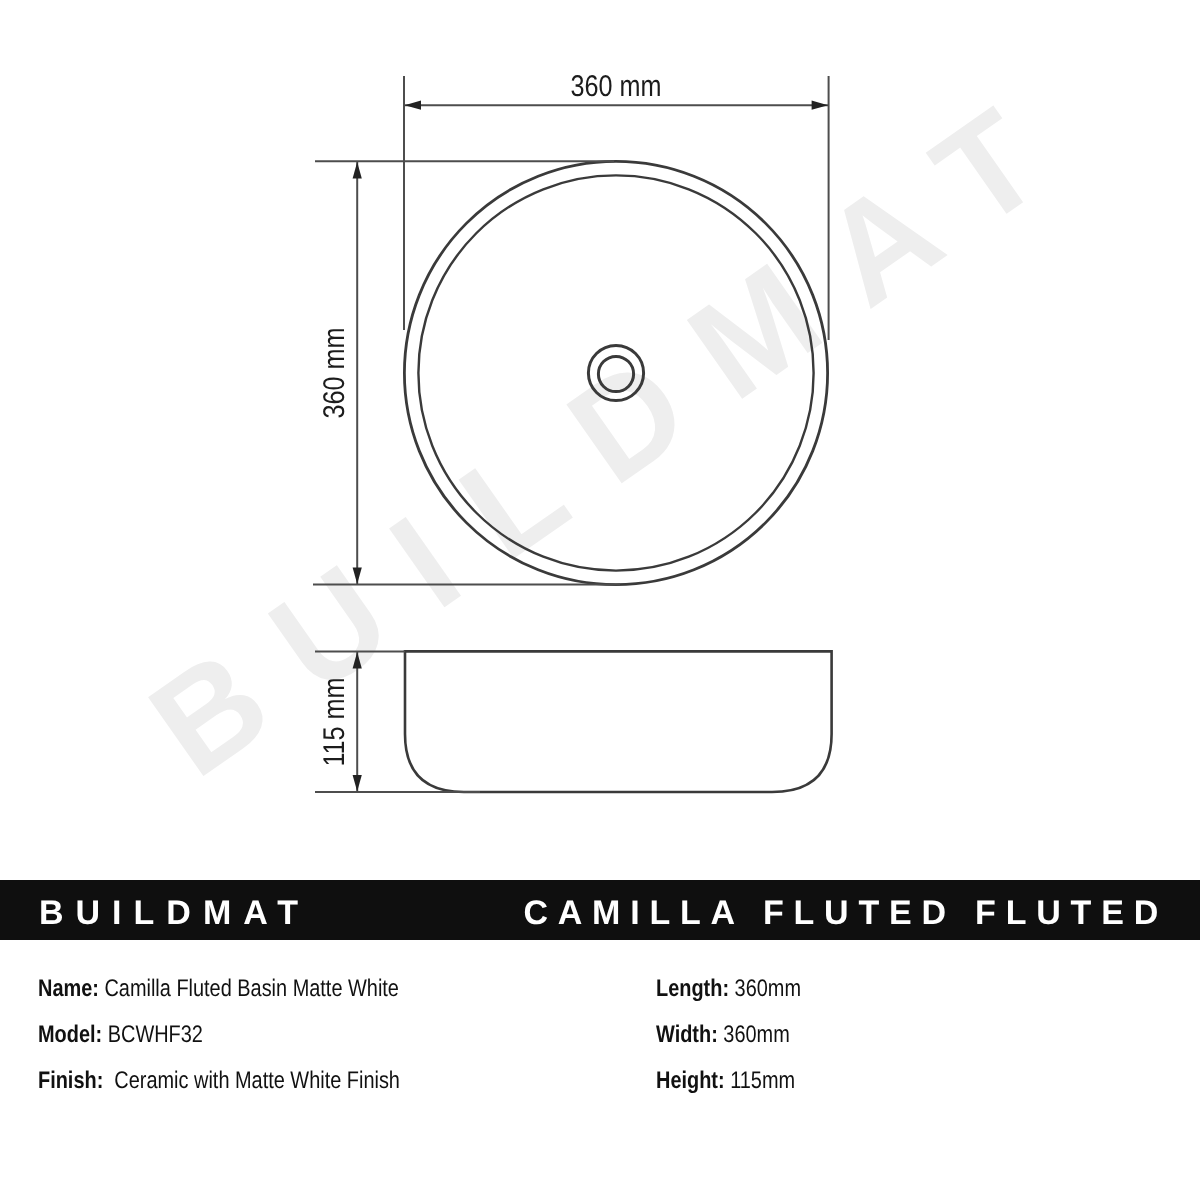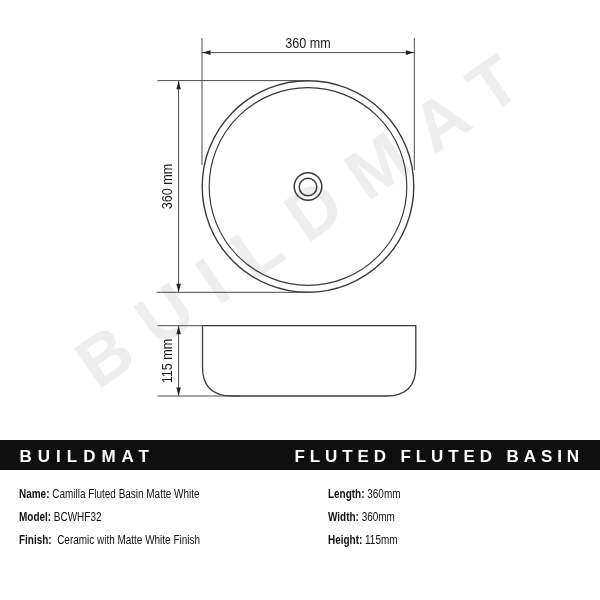--- a/index.html
+++ b/index.html
@@ -78,21 +78,21 @@
 
   <g>
         <text x="0" y="0" text-anchor="middle" font-size="15" fill="#1c1c1c" transform="translate(172,361) rotate(-90) scale(0.84 1)">115 mm</text>
       </g>
 </svg>
 
 <div class="abs" style="left:0;top:440px;width:600px;height:29.5px;background:#0f0f0f;"></div>
 
 <div class="abs" style="left:19.5px;top:446.5px;color:#fff;font-weight:bold;font-size:17px;letter-spacing:6px;">BUILDMAT</div>
 
-<div class="abs" style="right:16px;top:446.5px;color:#fff;font-weight:bold;font-size:17px;letter-spacing:4.9px;">FLUTED FLUTED BASIN</div>
+<div class="abs" style="right:16px;top:446.5px;color:#fff;font-weight:bold;font-size:17px;letter-spacing:4.9px;">CAMILLA FLUTED FLUTED</div>
 
 <div class="abs" style="left:19px;top:487px;font-size:12px;color:#111;transform:scaleX(0.83);transform-origin:0 50%;"><b>Name:</b> Camilla Fluted Basin Matte White</div>
 
 <div class="abs" style="left:19px;top:510px;font-size:12px;color:#111;transform:scaleX(0.83);transform-origin:0 50%;"><b>Model:</b> BCWHF32</div>
 
 <div class="abs" style="left:19px;top:533px;font-size:12px;color:#111;transform:scaleX(0.83);transform-origin:0 50%;"><b>Finish:</b>&nbsp; Ceramic with Matte White Finish</div>
 
 <div class="abs" style="left:328px;top:487px;font-size:12px;color:#111;transform:scaleX(0.83);transform-origin:0 50%;"><b>Length:</b> 360mm</div>
 
 <div class="abs" style="left:328px;top:510px;font-size:12px;color:#111;transform:scaleX(0.83);transform-origin:0 50%;"><b>Width:</b> 360mm</div>

